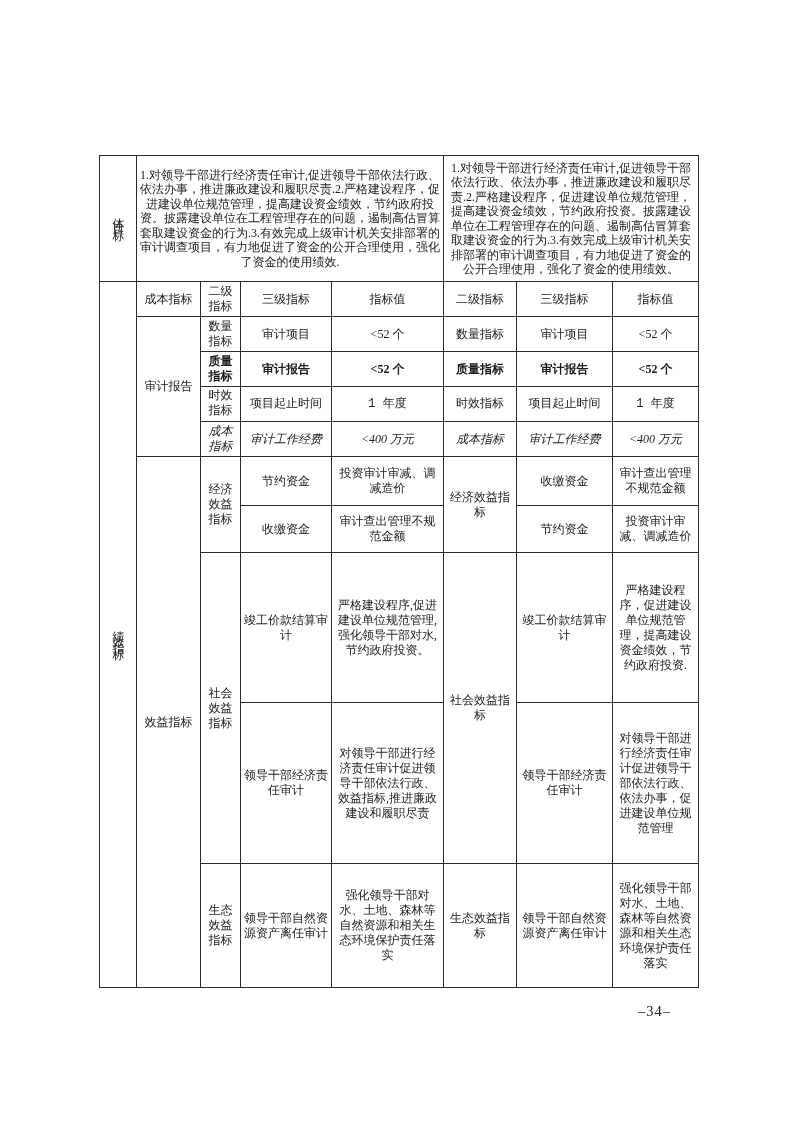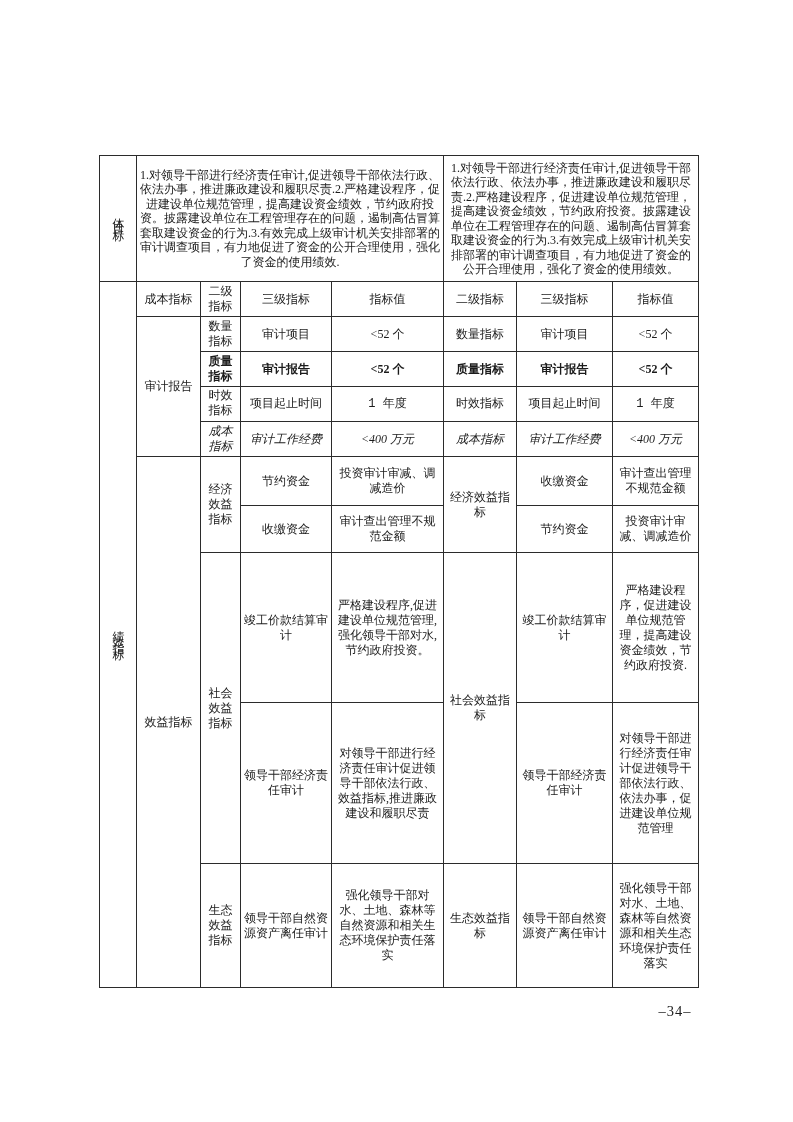--- a/index.html
+++ b/index.html
@@ -67,21 +67,21 @@
     text-align:justify;
     text-justify:inter-character;
     vertical-align:top;
     padding:4px 7px 2px 7px;
     line-height:14.5px;
   }
   .page-number{
     position:absolute;
     left:638px;top:991px;
     width:74px;
-    text-align:center;
+    text-align:left;
     font-size:14.5px;
     letter-spacing:1px;
     color:var(--text);
   }
 </style>
 </head>
 <body>
 
 <div class="page">
 

